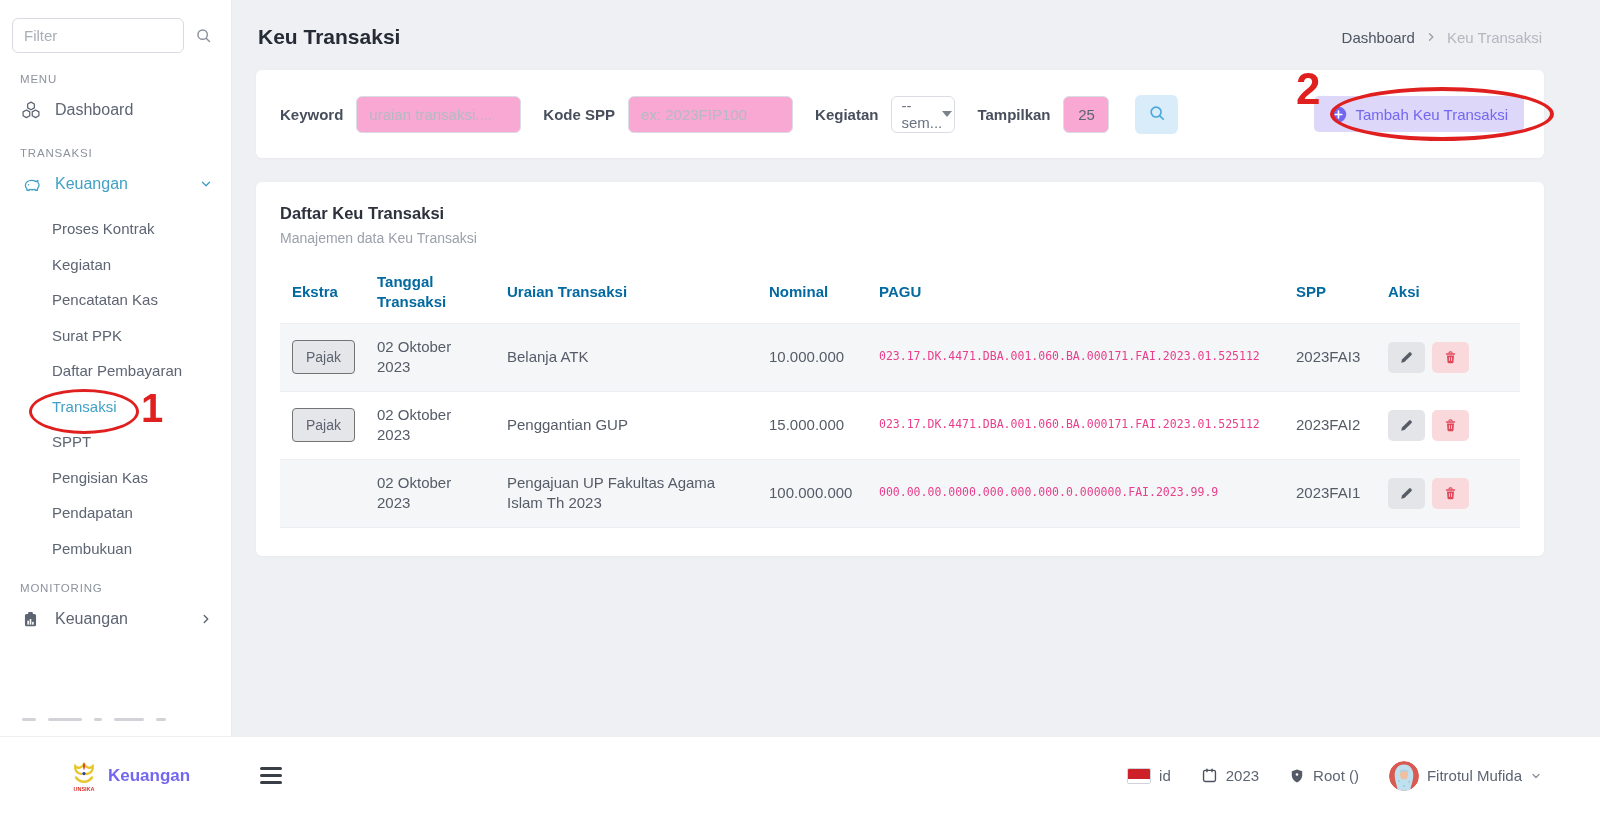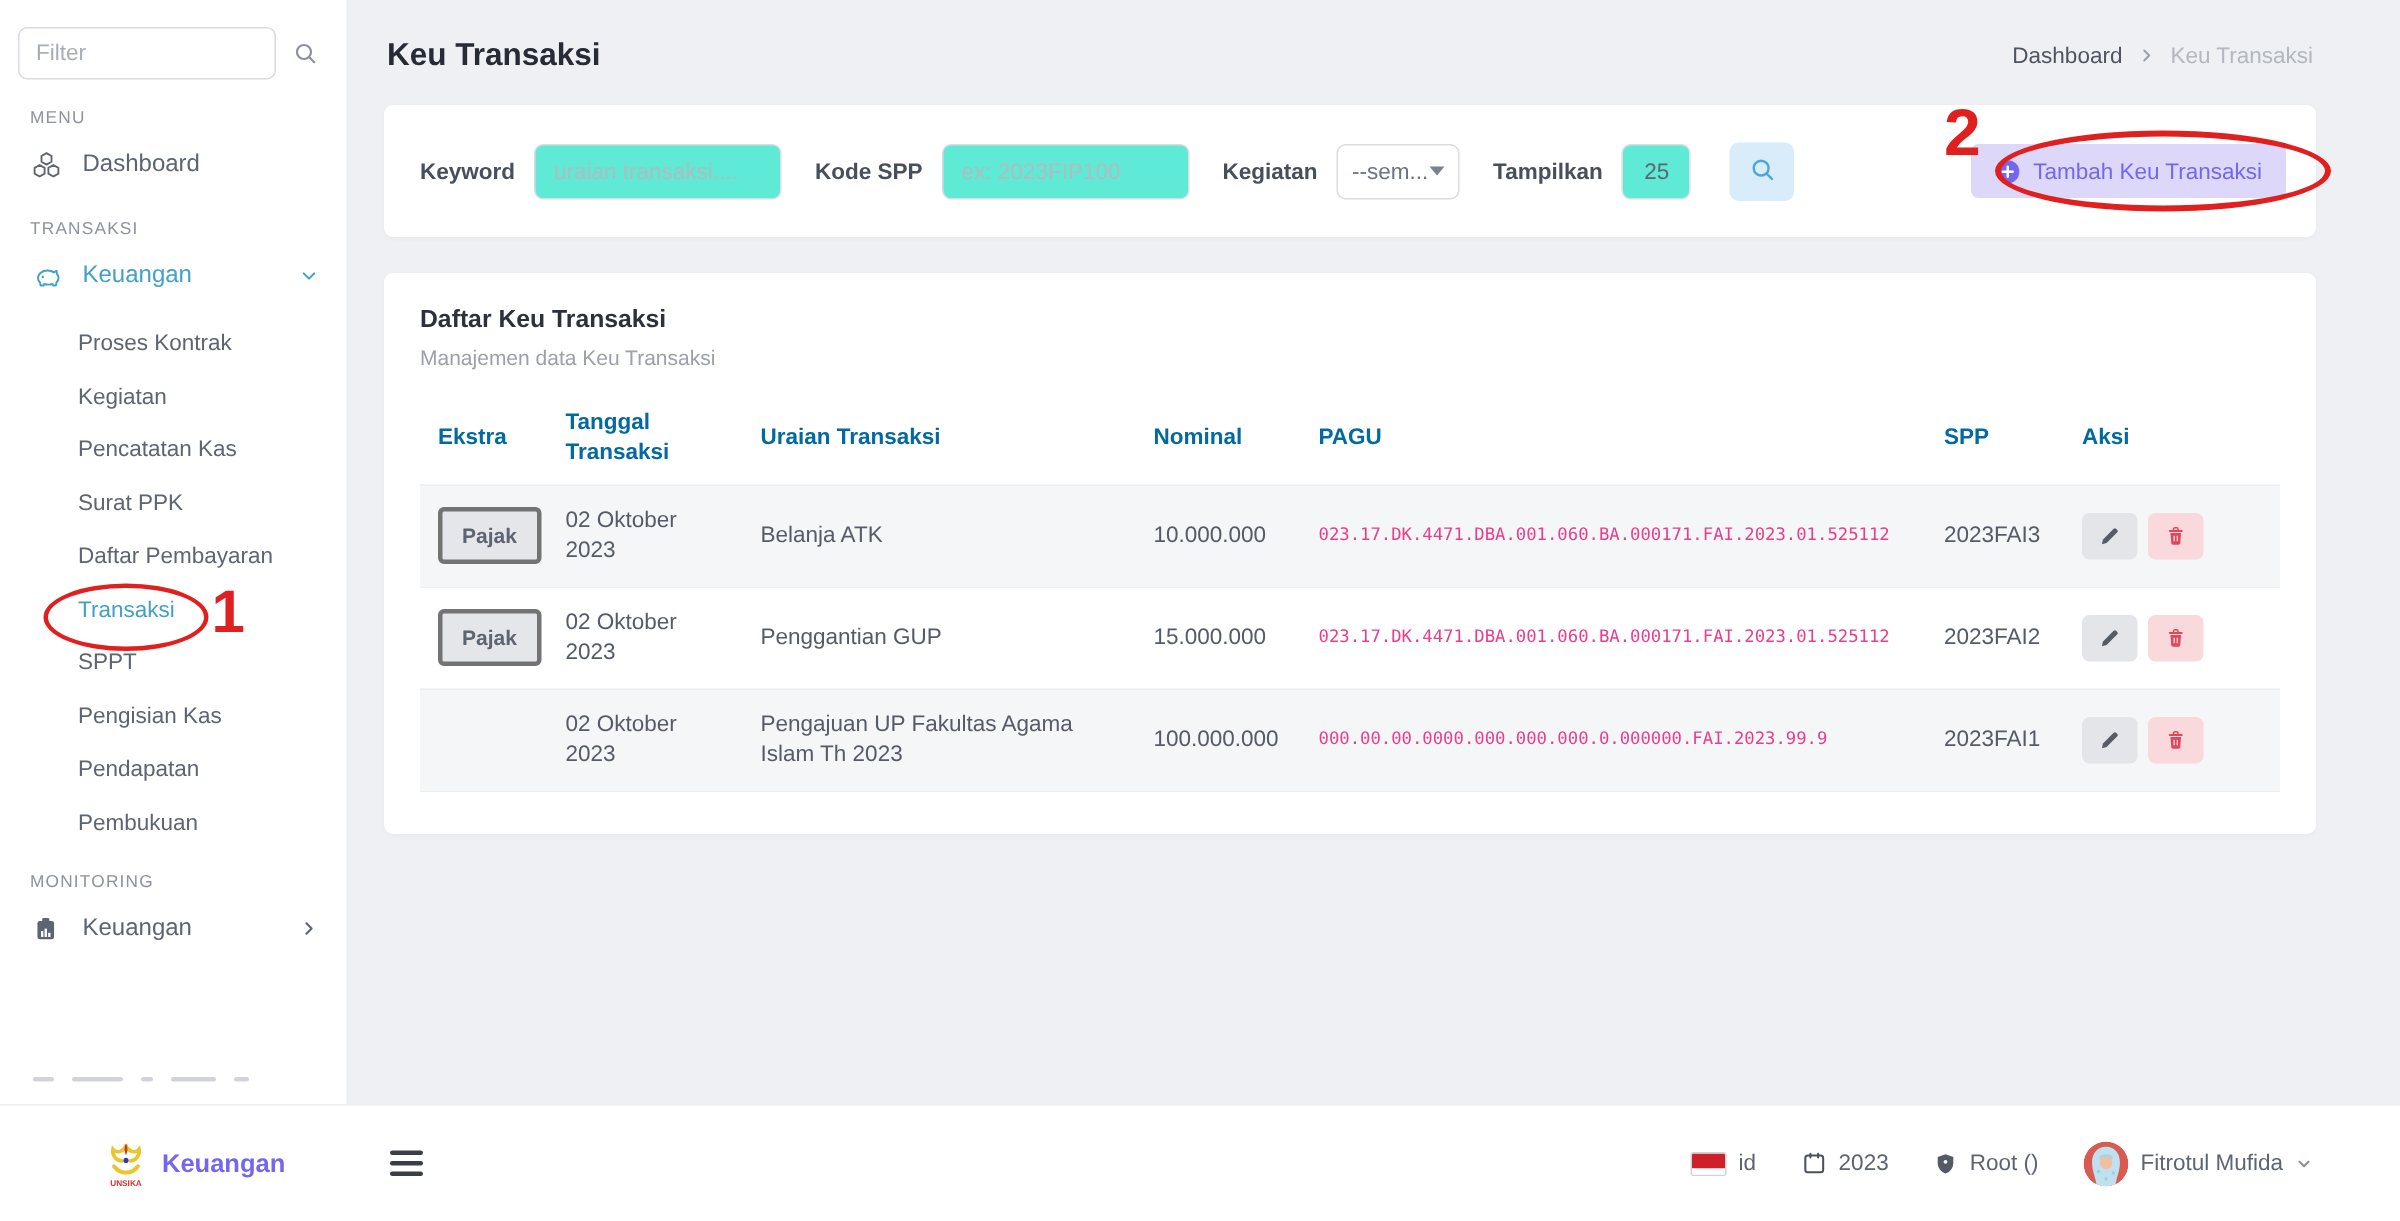--- a/index.html
+++ b/index.html
@@ -58,30 +58,30 @@
   .bc-cur { color:#b3b7bf; }
   .card {
     background:#fff; border-radius:6px; box-shadow:0 1px 3px rgba(40,45,60,.03);
   }
   .filter-card {
     margin:0 56px 0 24px; height:88px;
     display:flex; align-items:center; padding:0 20px 0 24px;
   }
   .f-label { font-size:15px; font-weight:600; color:#484f5c; white-space:nowrap; }
   .f-input {
-    height:37px; border:1px solid #d9dce2; border-radius:6px; background:#5eead4;
+    height:37px; border:1px solid #d9dce2; border-radius:6px; background:#f9a8d4;
     padding:0 12px; font-size:15px; color:#5d6472; outline:none; margin-left:13px;
     font-family:"Liberation Sans", sans-serif;
   }
   .f-input::placeholder { color:#b4b9c2; }
   .f-keyword { width:165px; }
   .f-kode { width:165px; margin-right:22px; }
   .f-kw-gap { margin-right:22px; }
   .f-select {
-    height:37px; width:82px; border:1px solid #d9dce2; border-radius:6px;
+    height:37px; width:64px; border:1px solid #d9dce2; border-radius:6px;
     margin-left:13px; margin-right:22px; display:flex; align-items:center;
     justify-content:space-between; padding:0 9px; font-size:15px; color:#6b7280;
     cursor:pointer; background:#fff;
   }
   .caret {
     width:0; height:0; border-left:5px solid transparent;
     border-right:5px solid transparent; border-top:6px solid #7c828c;
   }
   .f-count { width:46px; text-align:center; }
   .search-btn {
@@ -107,22 +107,22 @@
   .grow.head { min-height:58px; color:#0369a1; font-weight:700; font-size:15px; }
   .grow.head .cell { line-height:1.35; }
   .grow.body { min-height:68px; border-top:1px solid #eceef1; font-size:15px; color:#555c68; }
   .grow.body.striped { background:#f4f6f8; }
   .cell { padding:10px 12px; line-height:1.35; }
   .pagu {
     font-family:"DejaVu Sans Mono", monospace; font-size:11.5px;
     color:#e83e8c; white-space:nowrap;
   }
   .badge {
-    display:inline-block; background:#e5e6e9; border:3px solid #737373;
-    border-radius:4px; padding:7px 13px; font-size:14px; color:#5d6472;font-weight:bold;
+    display:inline-block; background:#e5e6e9; border:1px solid #737373;
+    border-radius:4px; padding:7px 13px; font-size:14px; color:#5d6472;
   }
   .act-btn {
     width:37px; height:31px; border:none; border-radius:5px;
     display:inline-flex; align-items:center; justify-content:center;
     margin-right:7px; cursor:pointer; vertical-align:middle;
   }
   .act-btn.edit { background:#e3e5e8; color:#565c66; }
   .act-btn.del  { background:#f9d9dc; color:#e0475b; }
   
   .footer {

